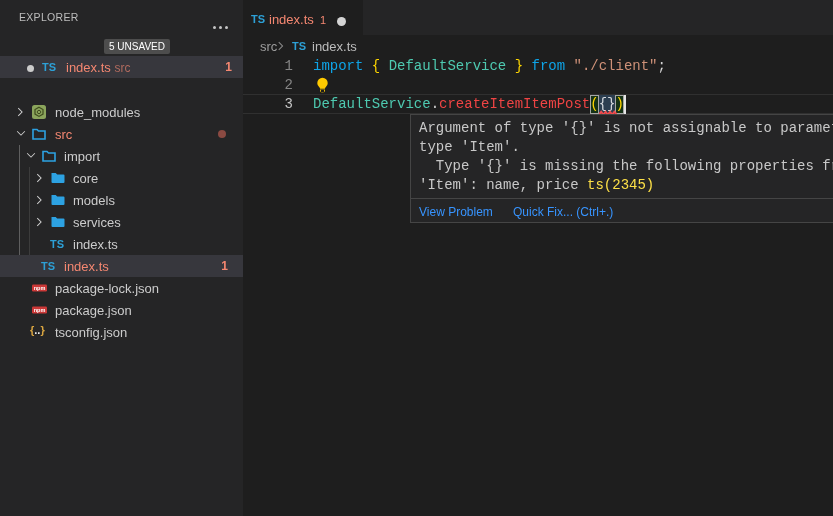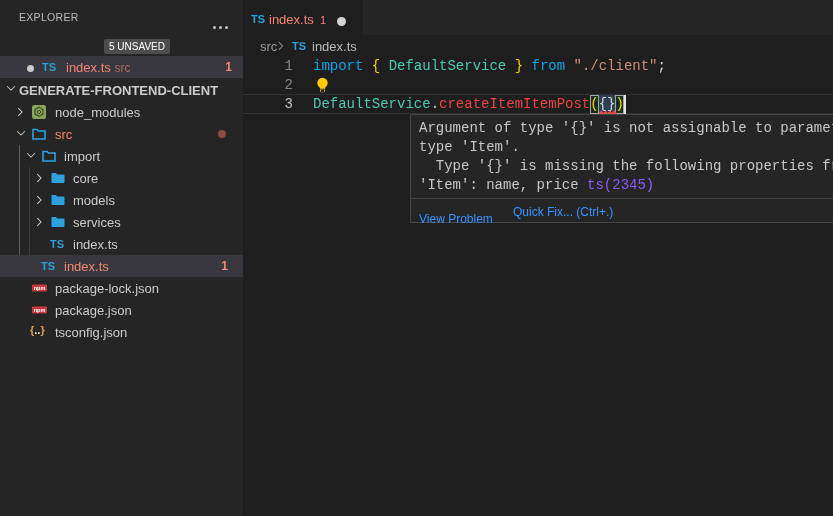--- a/index.html
+++ b/index.html
@@ -50,21 +50,21 @@
   .hlbox { color:#d8dce0; display:inline-block; background:#2c3e50; position:relative; }
 
   #cursor { position:absolute; left:381px; top:38px; width:2px; height:19px; background:#e6e6e6; }
   .linehl { position:absolute; left:0; width:590px; height:1px; background:#303030; }
 
   
   #tooltip { position:absolute; left:410px; top:114px; width:440px; height:109px;
     background:#252526; border:1px solid #454545; }
   #tt-body { position:absolute; left:0; top:0; width:438px; height:82px; padding:4px 0 0 8px; overflow:hidden; }
   .ttl { font-family:"Liberation Mono", monospace; font-size:14px; line-height:19px; color:#c8c8c8; white-space:pre; }
-  .ttgray { color:#8b5cf6; }
+  .ttgray { color:#fde047; }
   #tt-actions { position:absolute; left:0; top:83px; width:438px; height:25px; border-top:1px solid #454545;
     font-size:12px; color:#3794ff; }
   #tt-actions span { position:absolute; top:6px; }
 </style>
 </head>
 <body>
 <div id="root">
 
   <div id="sidebar">
     <div id="sb-title">EXPLORER</div>
@@ -72,28 +72,20 @@
 
     <div class="badge-gray">5 UNSAVED</div>
 
     <div class="row sel" style="top:56px;">
       <span style="position:absolute; left:27px; top:64.5px; top:9px; width:7px; height:7px; border-radius:50%; background:#cccccc;"></span>
       <span class="tsicon" style="left:42px;">TS</span>
       <span class="lbl err" style="left:66px;">index.ts <span style="font-size:12px; color:#b06a5e;">src</span></span>
       <span class="num-badge" style="right:11px;">1</span>
     </div>
 
-    <div class="row" style="top:78px;">
-      <span class="chev" style="left:3px;">
-          <svg width="16" height="16" viewBox="0 0 16 16">
-            <path fill="#cccccc" d="M3.8 5.6l.7-.7L8 8.4l3.5-3.5.7.7L8 9.8z"></path>
-          </svg>
-        </span>
-      <span class="lbl hdr" style="left:19px; top:5px;">GENERATE-FRONTEND-CLIENT</span>
-    </div>
 
     <div class="guide" style="left:19px; top:145px; height:132px; background:#5f5f5f;"></div>
     <div class="guide" style="left:29px; top:167px; height:88px; background:#3c3c3c;"></div>
 
     <div class="row" style="top:101px;">
       <span class="chev" style="left:13px;">
           <svg width="16" height="16" viewBox="0 0 16 16">
             <path fill="#cccccc" d="M5.6 3.8l-.7.7L8.4 8l-3.5 3.5.7.7L9.8 8z"></path>
           </svg>
         </span>
@@ -242,18 +234,18 @@
   </div>
 
   <div id="tooltip">
     <div id="tt-body">
       <div class="ttl">Argument of type '{}' is not assignable to parameter of</div>
       <div class="ttl">type 'Item'.</div>
       <div class="ttl">  Type '{}' is missing the following properties from type</div>
       <div class="ttl">'Item': name, price <span class="ttgray">ts(2345)</span></div>
     </div>
     <div id="tt-actions">
-      <span style="left:8px;margin-top:7px;">View Problem</span>
+      <span style="left:8px;">View Problem</span>
       <span style="left:102px;">Quick Fix... (Ctrl+.)</span>
     </div>
   </div>
 
 </div>
 
 </body></html>

